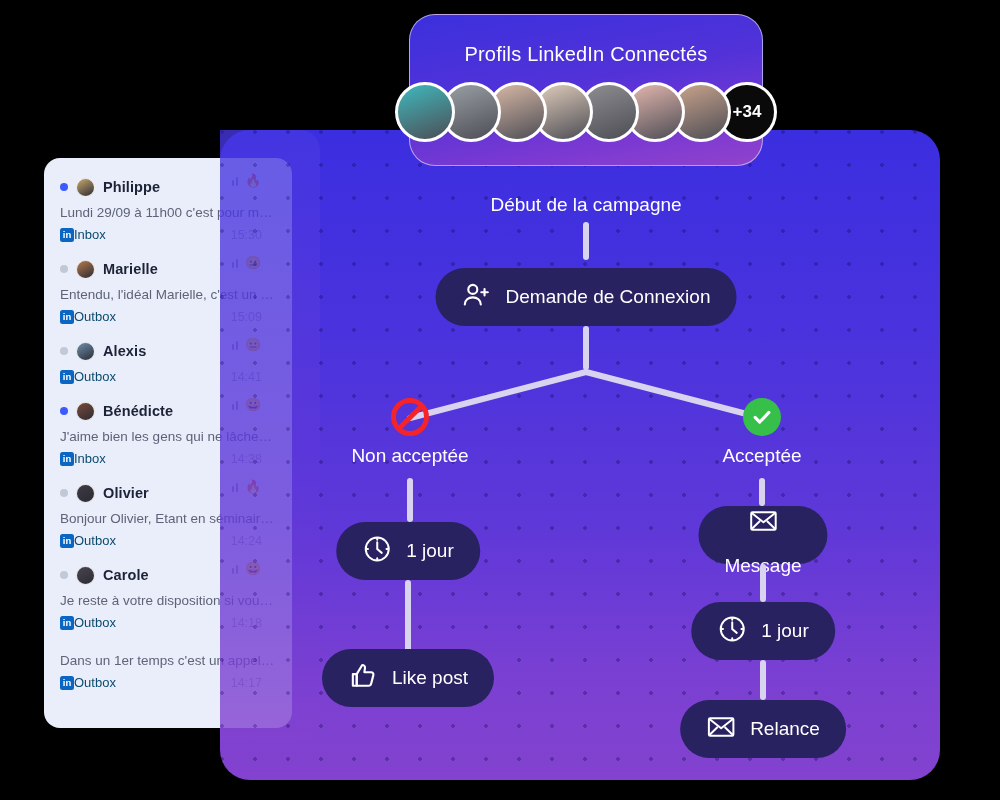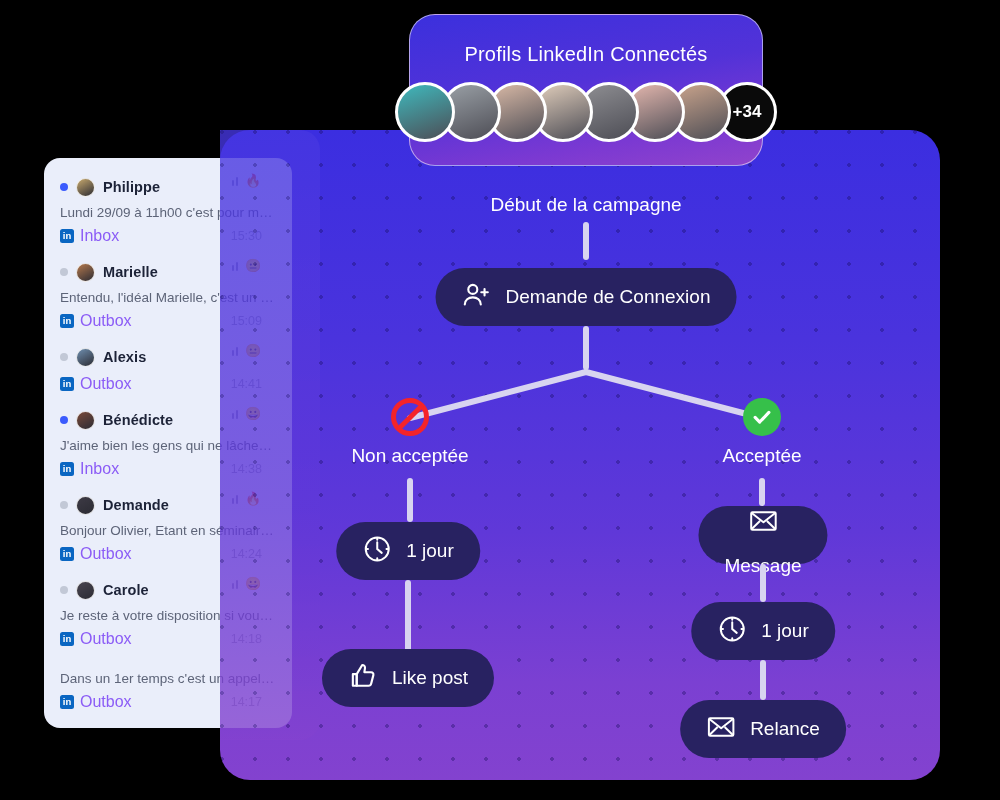--- a/index.html
+++ b/index.html
@@ -39,27 +39,27 @@
   .avatar-sm {
     width: 19px; height: 19px; border-radius: 50%; flex: none;
     border: 1px solid rgba(255,255,255,.85);
   }
   .msg-name { font-size: 14.5px; font-weight: 700; color: #1c2237; letter-spacing: .1px; }
   .msg-prev {
     font-size: 13.5px; color: #5d6478; margin-top: 7px;
     white-space: nowrap; overflow: hidden; text-overflow: ellipsis;
     max-width: 248px;
   }
-  .msg-meta { display: flex; align-items: center; gap: 6px; margin-top: 7px; }
+  .msg-meta { display: flex; align-items: center; gap: 0; margin-top: 7px; }
   .li-badge {
     width: 14px; height: 14px; border-radius: 2.5px; background: #0a66c2;
     color: #fff; font-size: 9.5px; font-weight: 700; line-height: 14px;
     text-align: center; flex: none; font-family: "Liberation Sans", sans-serif;
   }
-  .msg-box { font-size: 16px; color: #8b5cf6; }
+  .msg-box { font-size: 13px; color: #0c4a6e; }
 
   
   .row-right {
     position: absolute; right: 14px; display: flex; align-items: center; gap: 5px;
   }
   .sig { width: 9px; height: 10px; position: relative; opacity: .55; }
   .sig i {
     position: absolute; bottom: 0; width: 2px; background: #4a4f86; border-radius: 1px;
   }
   .sig i:nth-child(1) { left: 0; height: 6px; }
@@ -306,21 +306,21 @@
         <div class="msg-meta">
           <span class="li-badge">in</span>
           <span class="msg-box">Inbox</span>
           <span class="row-time">14:38</span>
         </div>
       </div>
       <div class="msg-row" style="position: relative;">
         <div class="msg-head">
           <span class="dot read"></span>
           <span class="avatar-sm" style="background:linear-gradient(150deg,#3d3a45,#2b2b33)"></span>
-          <span class="msg-name">Demande</span>
+          <span class="msg-name">Olivier</span>
           <span class="row-right" style="top:2px;">
             <span class="sig">
               <i></i>
               <i></i>
             </span>
             <span class="emoji">🔥</span>
           </span>
         </div>
         <div class="msg-prev">Bonjour Olivier, Etant en séminaire …</div>
         <div class="msg-meta">

